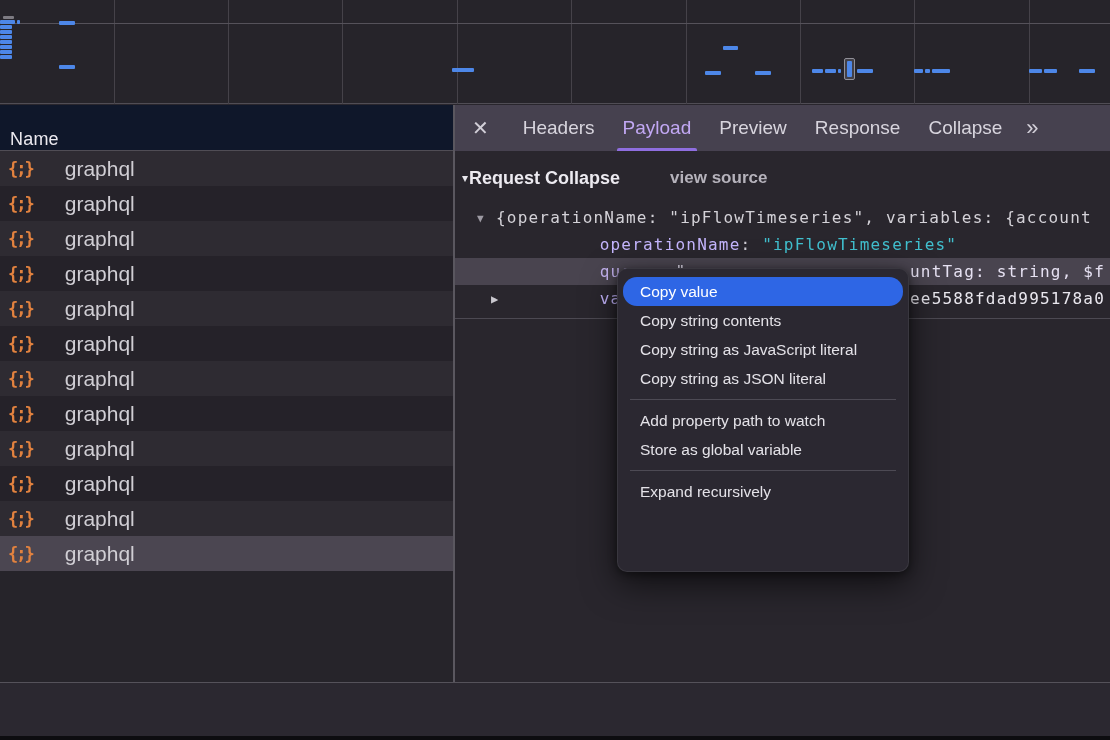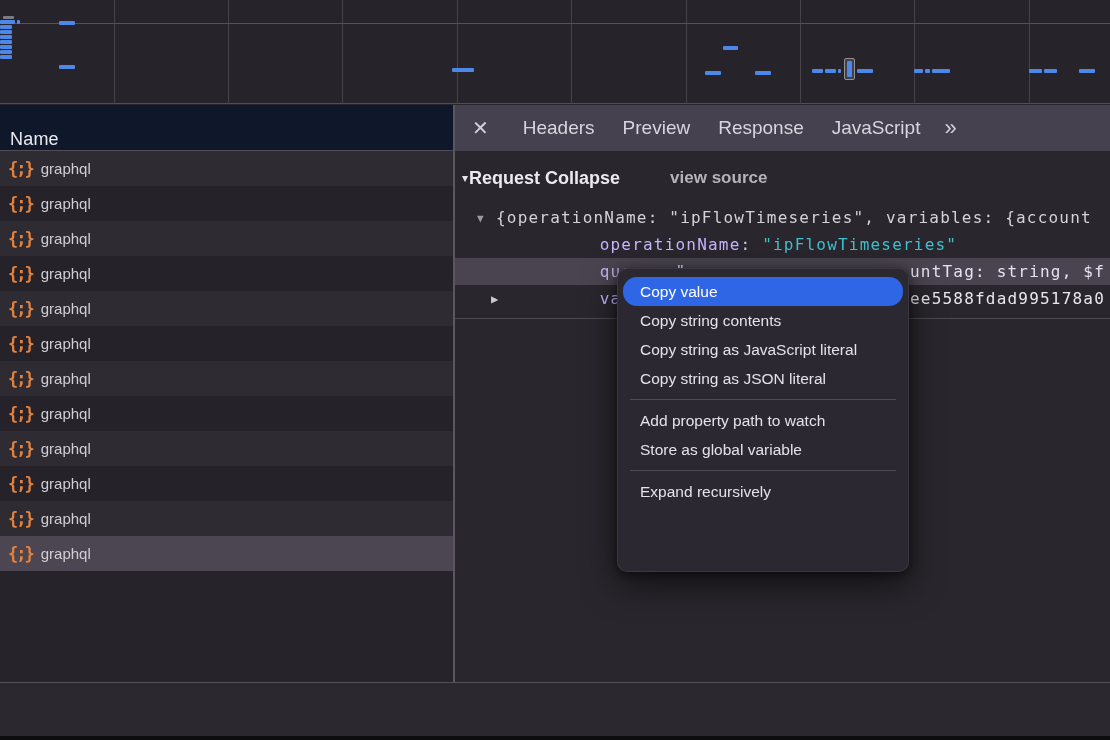--- a/index.html
+++ b/index.html
@@ -22,21 +22,21 @@
     background:#0f172a; border-bottom:1px solid #504d55; display:flex; align-items:flex-end; }
   .name-header span { color:#eceaf0; font-size:18px; font-weight:500; margin-left:10px; letter-spacing:.2px; }
   .divider-v { position:absolute; left:453px; top:105px; width:2px; height:631px; background:#5a575f; }
   .requests { position:absolute; left:0; top:151px; width:453px; height:531px; background:#26242a; }
   .req-row { position:relative; width:453px; height:35px; display:flex; align-items:center; }
   .req-row.alt-a { background:#2e2b32; }
   .req-row.alt-b { background:#252229; }
   .req-row.selected { background:#4b4651; }
   .req-icon { color:#e2823f; font-family:"DejaVu Sans Mono", monospace; font-size:17px; font-weight:bold;
     margin-left:8px; letter-spacing:-2px; }
-  .req-label { color:#d0ced4; font-size:15px; margin-left:8px; }
+  .req-label { color:#d0ced4; font-size:21px; margin-left:32px; }
   
   .tabbar { position:absolute; left:455px; top:105px; width:655px; height:46px;
     background:#46414f; display:flex; align-items:center; }
   .close-x { color:#d2cfd8; font-size:20px; margin:0 20px 0 17px; cursor:default; }
   .tab { position:relative; height:46px; display:flex; align-items:center;
     padding:0 14px; color:#d8d5de; font-size:19px; }
   .tab.active { color:#c2a8f4; }
   .tab.active::after { content:""; position:absolute; left:8px; right:8px; bottom:0;
     height:3px; background:#8f6ee0; border-radius:2px 2px 0 0; }
   .tab-overflow { color:#d2cfd8; font-size:22px; margin-left:10px; letter-spacing:-3px; }
@@ -181,23 +181,24 @@
         <span class="req-label">graphql</span>
       </div>
     </div>
 
   <div class="divider-v"></div>
 
   <div class="tabbar">
     <span class="close-x">✕</span>
     <span id="tabs-holder" style="display: flex;">
         <div class="tab">Headers</div>
+        <div class="tab active">Payload</div>
         <div class="tab">Preview</div>
         <div class="tab">Response</div>
-        <div class="tab">JavaScript</div>
+        <div class="tab">Collapse</div>
       </span>
     <span class="tab-overflow">»</span>
   </div>
 
   <div class="payload">
     <div class="payload-header">
       <span class="ph-caret">▾</span>
       <span class="ph-title">Request Collapse</span>
       <span class="ph-viewsource">view source</span>
     </div>

